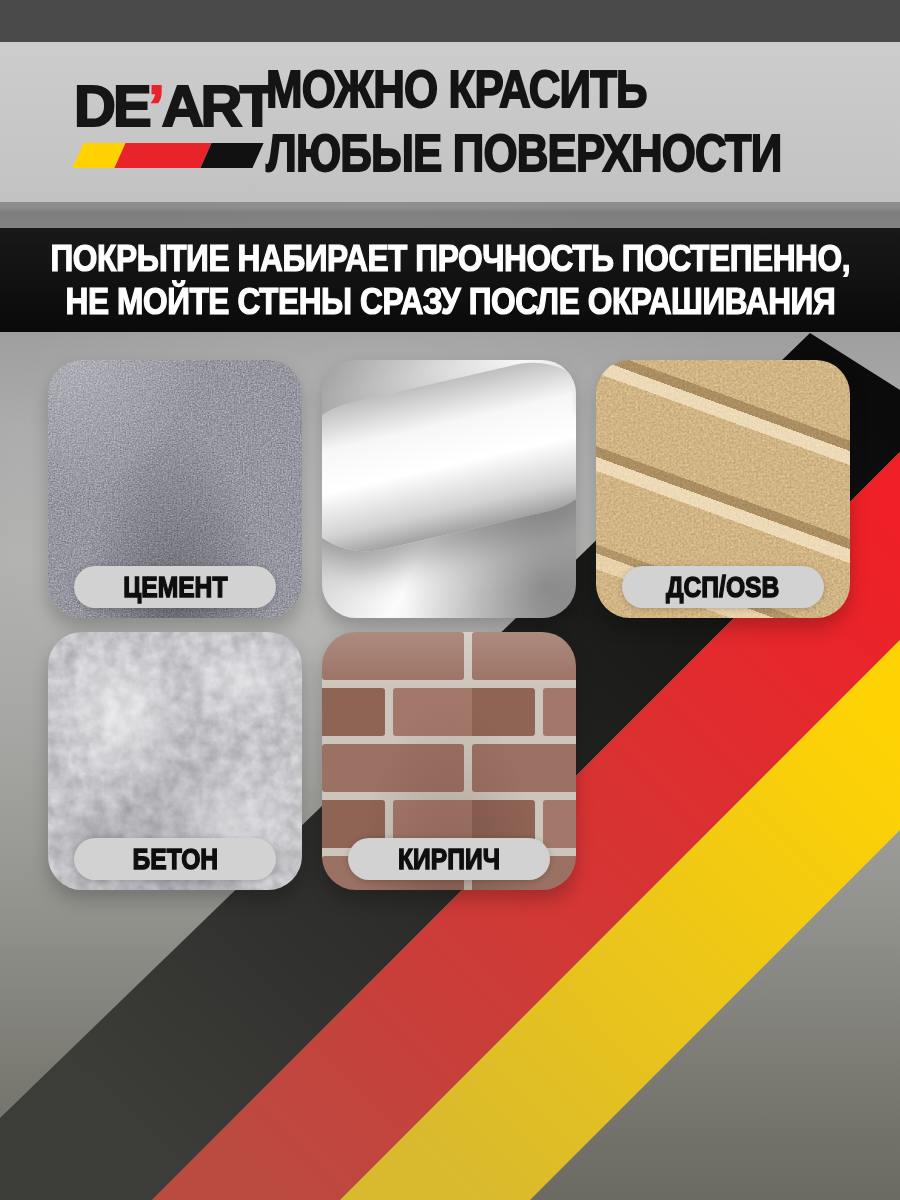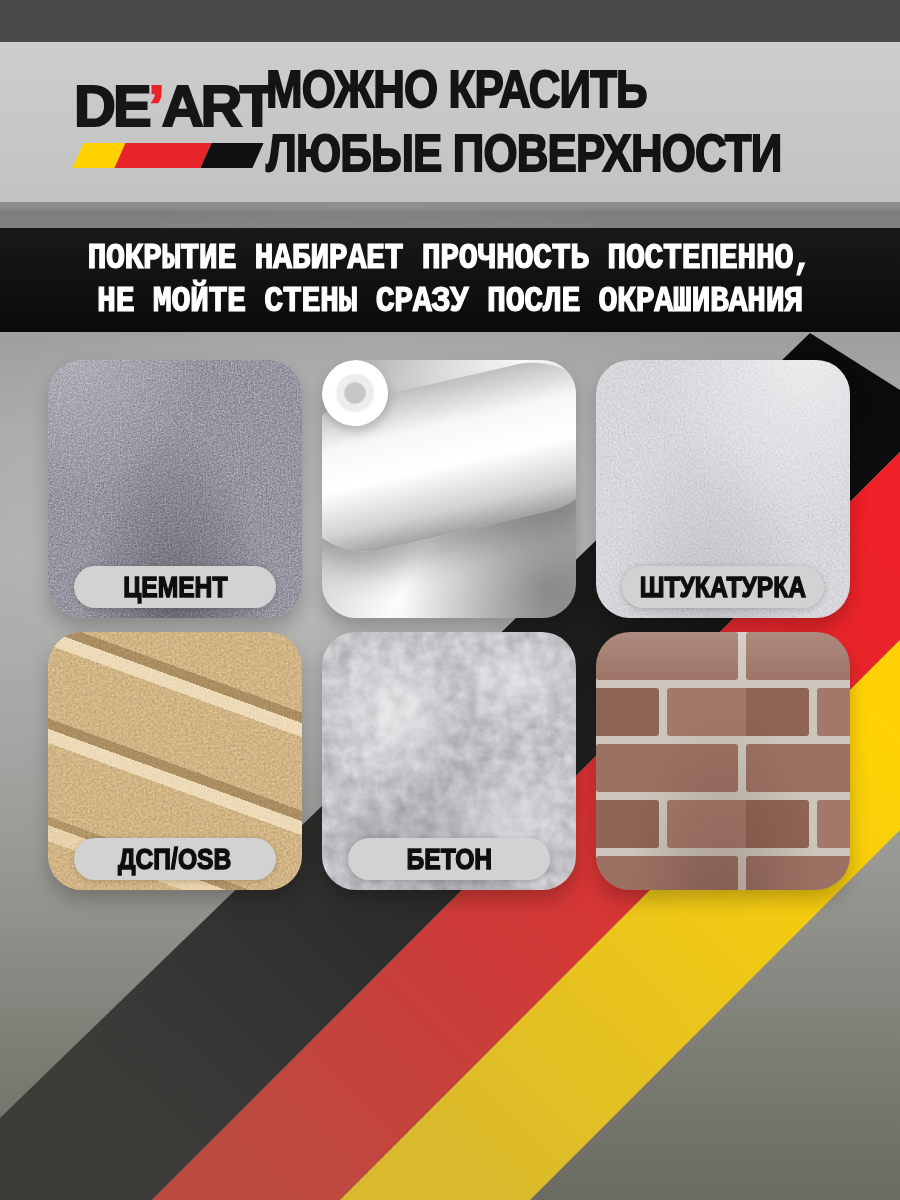--- a/index.html
+++ b/index.html
@@ -30,30 +30,30 @@
   .seg-r{width:86px;background:#e8232a;}
   .seg-b{width:52px;background:#111111;}
   .ttl{margin-left:34px;}
   .ttl .l{display:block;font-size:51px;line-height:64px;font-weight:700;color:#141414;
           letter-spacing:-1px;-webkit-text-stroke:1.8px #141414;
           transform:scaleX(.86);transform-origin:left center;white-space:nowrap;}
 
   
   .banner{position:absolute;left:0;top:228px;width:900px;height:104px;z-index:3;
           background:linear-gradient(180deg,#191919,#0a0a0a);
-          display:flex;flex-direction:column;justify-content:center;align-items:center;font-family:Liberation Mono, monospace;}
+          display:flex;flex-direction:column;justify-content:center;align-items:center;}
   .banner .l{font-size:36px;line-height:43px;font-weight:700;color:#ffffff;
              letter-spacing:-.5px;-webkit-text-stroke:1.2px #ffffff;
              transform:scaleX(.88);white-space:nowrap;}
 
   
   .grid{position:absolute;left:48px;top:360px;width:802px;z-index:2;
         display:grid;grid-template-columns:repeat(3,254px);column-gap:20px;row-gap:14px;}
   .tile{position:relative;width:254px;height:258px;margin:0;border-radius:34px;overflow:hidden;
-        box-shadow:0 10px 18px rgba(0,0,0,.22);}
+        box-shadow:0 10px 18px rgba(0,0,0,.22);text-align:right;}
   .ph{position:absolute;inset:0;}
   .ph::after{content:"";position:absolute;inset:0;}
   .nz{position:absolute;inset:0;width:100%;height:100%;display:block;}
   .pill{position:absolute;left:26px;right:26px;bottom:10px;height:42px;border-radius:21px;
         background:#d2d2d2;display:flex;align-items:center;justify-content:center;
         box-shadow:0 1px 6px rgba(0,0,0,.20);z-index:2;}
   .pill .cnd{font-size:29px;font-weight:700;color:#0e0e0e;-webkit-text-stroke:1.4px #0e0e0e;
              transform:scaleX(.85);white-space:nowrap;}
 
   
@@ -208,30 +208,20 @@
       </div>
       <figcaption class="pill">
         <span class="cnd">ЦЕМЕНТ</span>
       </figcaption>
     </figure>
 
     <figure class="tile">
       <div class="ph t-wallpaper"></div>
     </figure>
 
-    <figure class="tile">
-      <div class="ph t-stucco">
-        <svg class="nz" preserveAspectRatio="none" aria-hidden="true">
-            <rect width="100%" height="100%" filter="url(#f-stucco)"></rect>
-          </svg>
-      </div>
-      <figcaption class="pill">
-        <span class="cnd">ШТУКАТУРКА</span>
-      </figcaption>
-    </figure>
 
     <figure class="tile">
       <div class="ph t-chipboard">
         <svg class="nz" preserveAspectRatio="none" aria-hidden="true">
             <rect width="100%" height="100%" filter="url(#f-dsp)"></rect>
           </svg>
       </div>
       <figcaption class="pill">
         <span class="cnd">ДСП/OSB</span>
       </figcaption>
@@ -249,17 +239,20 @@
     </figure>
 
 
 
     <figure class="tile">
       <div class="ph t-brick">
         <svg class="nz" preserveAspectRatio="none" aria-hidden="true">
             <rect width="100%" height="100%" fill="url(#p-brick)"></rect>
           </svg>
       </div>
+      <figcaption class="pill">
+        <span class="cnd">КИРПИЧ</span>
+      </figcaption>
     </figure>
 
 
   </div>
 </div>
 
 </body></html>

